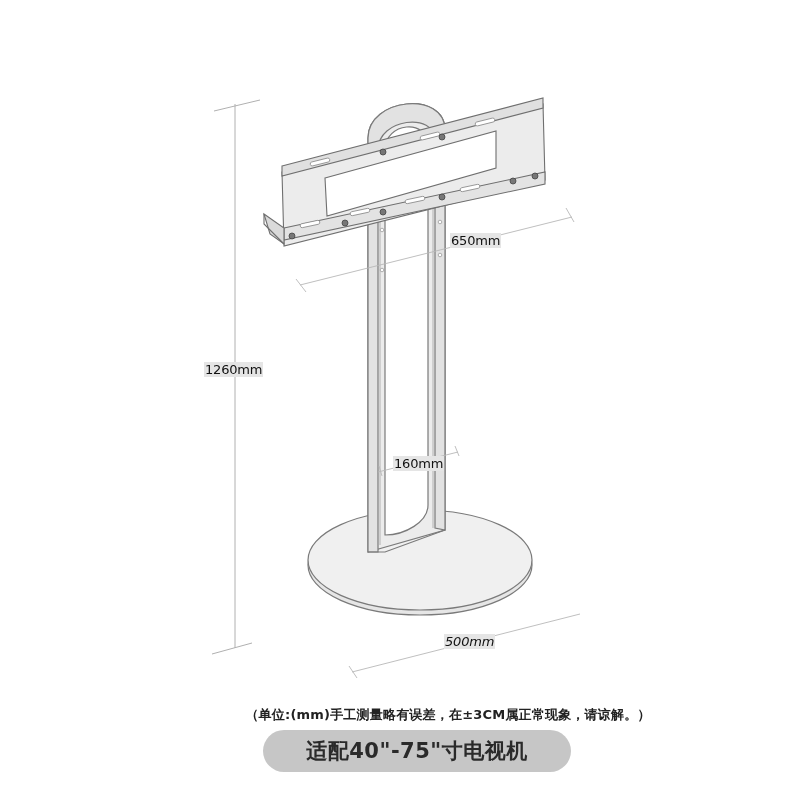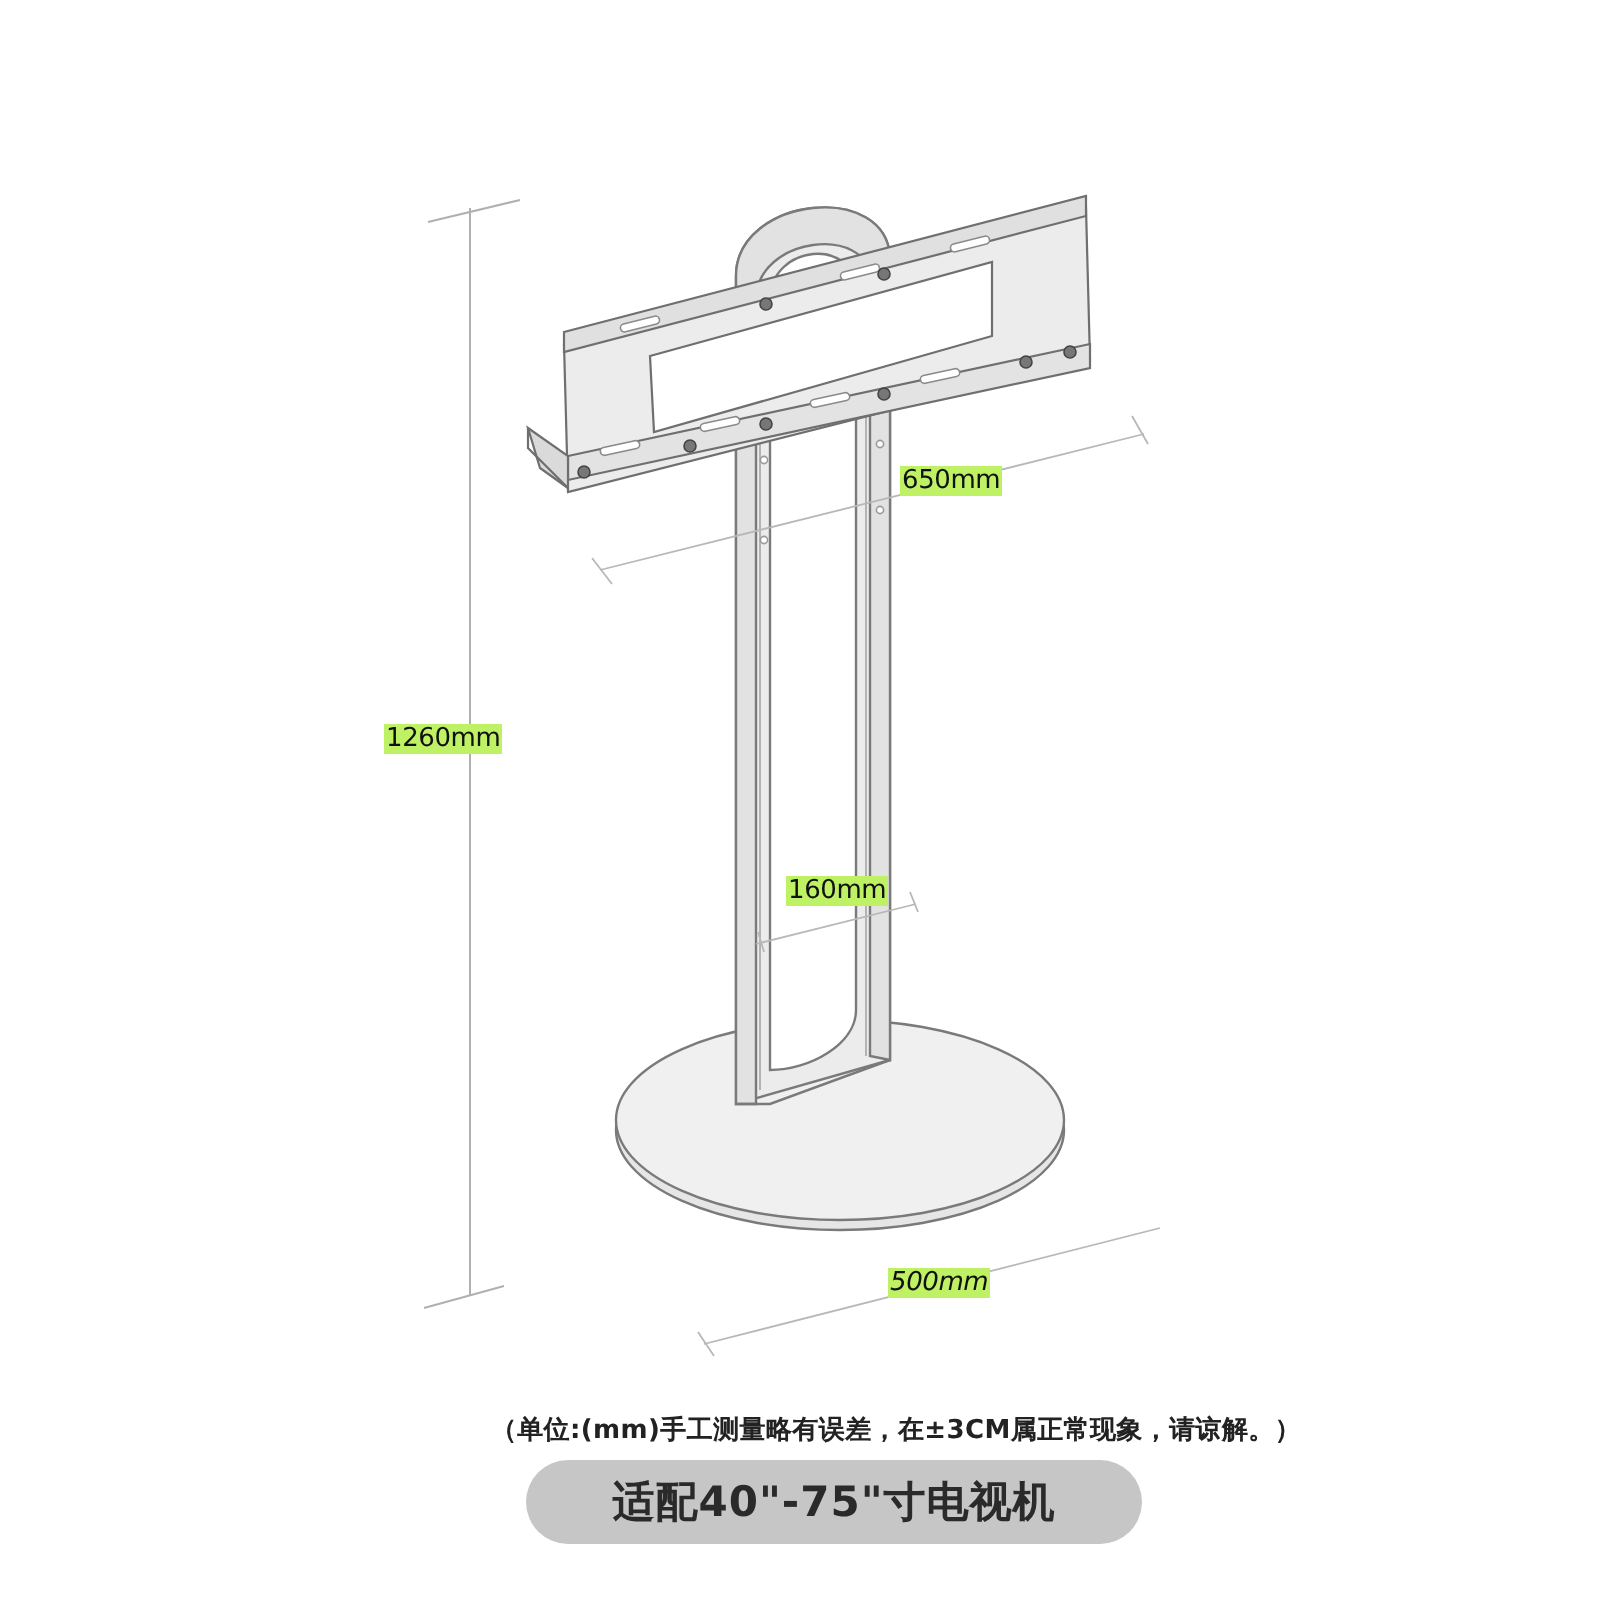--- a/index.html
+++ b/index.html
@@ -1,19 +1,19 @@
 <!DOCTYPE html>
 <html><head>
   <meta charset="utf-8">
   <style>
     html, body { margin: 0; padding: 0; background: #ffffff; }
     body { width: 800px; height: 800px; position: relative; overflow: hidden;
            font-family: "DejaVu Sans", "Liberation Sans", sans-serif; }
     #drawing { position: absolute; left: 0; top: 0; width: 800px; height: 800px; }
-    .dim-label { position: absolute; font-size: 13px; color: #111; background: #bef264;
+    .dim-label { position: absolute; font-size: 13px; color: #111; background: #e5e5e5;
                  padding: 0 1px; line-height: 15px; white-space: nowrap; letter-spacing: -0.2px; }
     #note { position: absolute; left: 0; width: 800px; top: 706px; text-align: center;
             font-size: 13px; font-weight: bold; color: #222; letter-spacing: 0.2px; padding-left: 48px; }
     #pill { position: absolute; left: 263px; top: 730px; width: 308px; height: 42px;
             border-radius: 21px; background: #c6c6c6; display: flex; align-items: center;
             justify-content: center; }
     #pill span { font-size: 21px; font-weight: bold; color: #2a2a2a; letter-spacing: 0.5px; }
   </style>
 </head>
 <body>
@@ -97,22 +97,22 @@
 
     <line x1="378" y1="472" x2="458" y2="452"></line>
     <line x1="379" y1="466" x2="382" y2="476"></line>
     <line x1="455" y1="446" x2="459" y2="456"></line>
 
     <line x1="352" y1="672" x2="580" y2="614"></line>
     <line x1="349" y1="666" x2="357" y2="678"></line>
   </g>
 </svg>
 
-<div class="dim-label" style="left:192px; top:362px;">1260mm</div>
+<div class="dim-label" style="left:204px; top:362px;">1260mm</div>
 <div class="dim-label" style="left:450px; top:233px;">650mm</div>
-<div class="dim-label" style="left:393px; top:438px;">160mm</div>
+<div class="dim-label" style="left:393px; top:456px;">160mm</div>
 <div class="dim-label" style="left:444px; top:634px;font-style:italic;">500mm</div>
 
 <div id="note">（单位:(mm)手工测量略有误差，在±3CM属正常现象，请谅解。）</div>
 
 <div id="pill">
   <span>适配40"-75"寸电视机</span>
 </div>
 
 </body></html>

